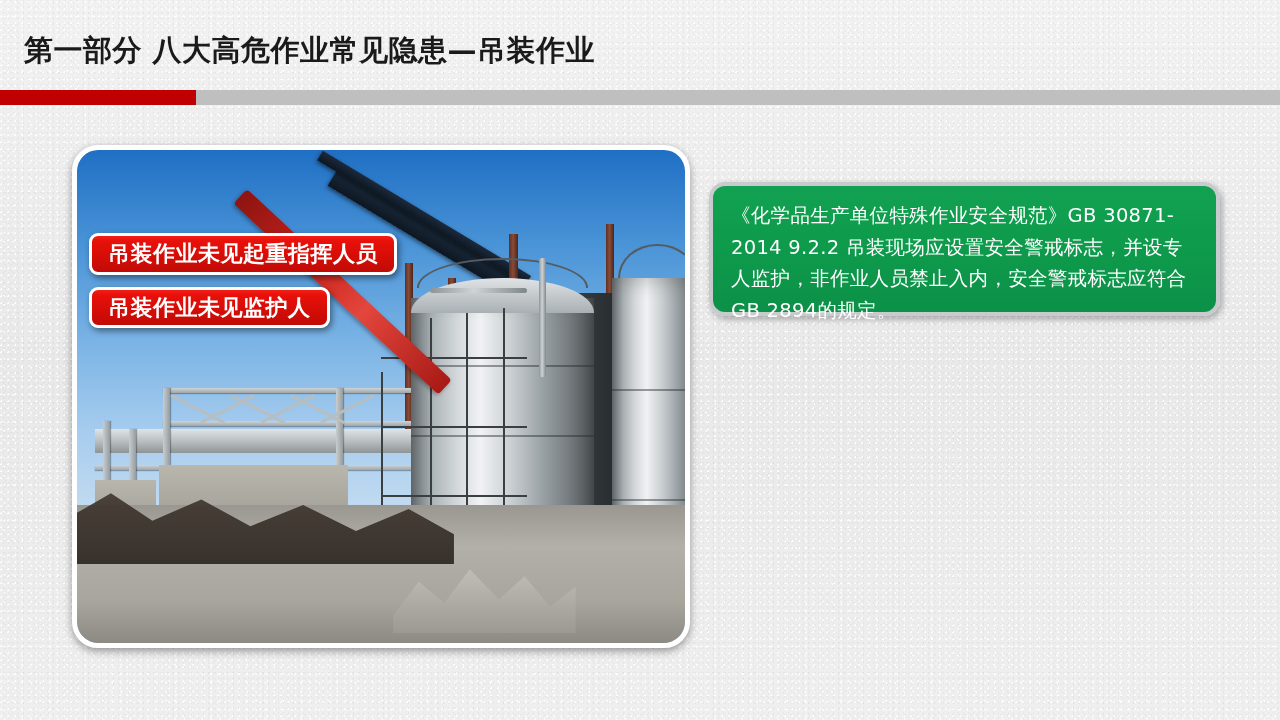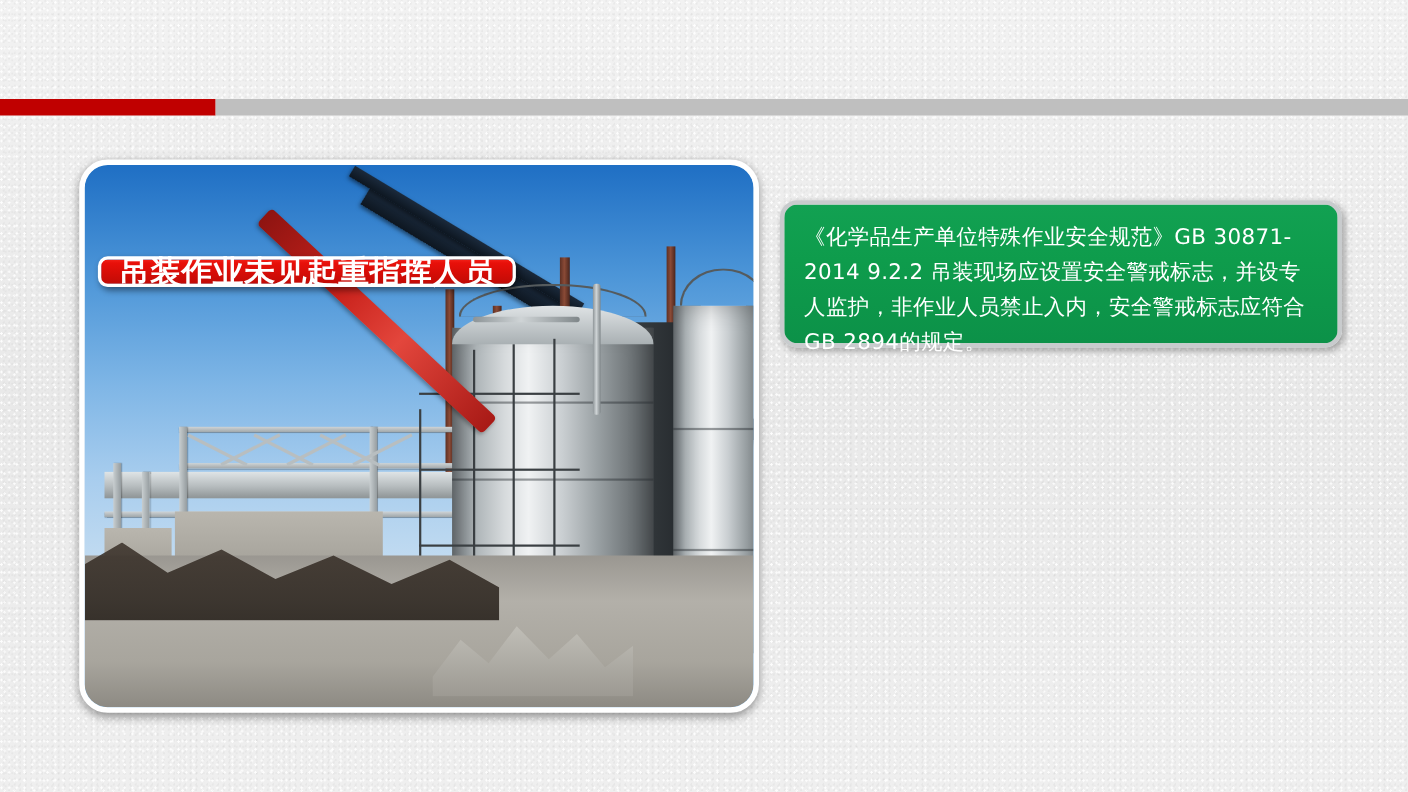--- a/index.html
+++ b/index.html
@@ -245,21 +245,21 @@
     color: #ffffff;
     font-weight: bold;
     display: flex;
     align-items: center;
     padding: 0 16px;
     box-shadow: 2px 3px 6px rgba(0,0,0,0.45);
     white-space: nowrap;
     letter-spacing: 0.5px;
   }
   #callout-0 { left: 88px;  top: 172px; height: 44px; font-size: 24px; }
-  #callout-1 { left: 84px;  top: 228px; height: 28px; font-size: 28px; }
+  #callout-1 { left: 84px;  top: 228px; height: 42px; font-size: 22px; }
   #callout-2 { left: 84px;  top: 282px; height: 41px; font-size: 22px; }
 
   
   .green-box {
     position: absolute;
     background: linear-gradient(180deg, #12a152 0%, #0e9c4c 40%, #0c9148 100%);
     border: 4px solid #c8cbcd;
     border-radius: 16px;
     color: #ffffff;
     box-shadow: 2px 3px 7px rgba(0,0,0,0.3);
@@ -273,20 +273,21 @@
     text-align: left;
   }
   #green-box-0 { left: 709px; top: 182px; width: 511px; height: 134px; }
   #green-box-1 { left: 709px; top: 404px; width: 511px; height: 137px; }
 </style>
 </head>
 <body>
 
 <div class="slide">
 
+  <div class="slide-title">第一部分  八大高危作业常见隐患—吊装作业</div>
 
   <div class="divider">
     <div class="divider-red"></div>
     <div class="divider-gray"></div>
   </div>
 
   <div class="photo-frame">
     <div class="photo">
 
       <div class="sky"></div>
@@ -353,20 +354,23 @@
       <div class="crane-wheel" style="left:44%; top:81%; width:36px; height:36px;"></div>
       <div class="crane-wheel" style="left:30%; top:87%; width:22px; height:22px;"></div>
 
       <div class="ground"></div>
       <div class="ground-debris"></div>
       <div class="rubble"></div>
 
       <div class="callout" id="callout-1" style="position:absolute; left:12px; top:83px;">
         <span>吊装作业未见起重指挥人员</span>
       </div>
+      <div class="callout" id="callout-2" style="position:absolute; left:12px; top:137px;">
+        <span>吊装作业未见监护人</span>
+      </div>
 
     </div>
   </div>
 
   <div class="green-box" id="green-box-0">
     <div class="green-text">《化学品生产单位特殊作业安全规范》GB 30871-2014   9.2.2 吊装现场应设置安全警戒标志，并设专人监护，非作业人员禁止入内，安全警戒标志应符合GB 2894的规定。</div>
   </div>
 
 
 </div>

